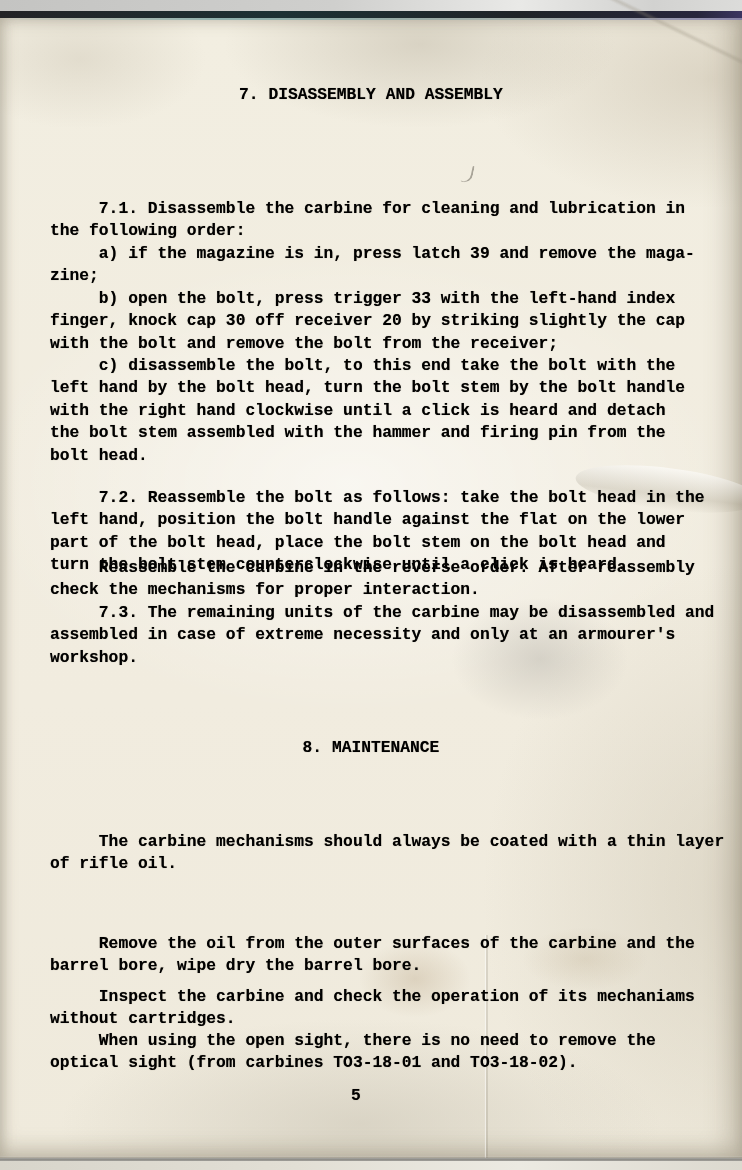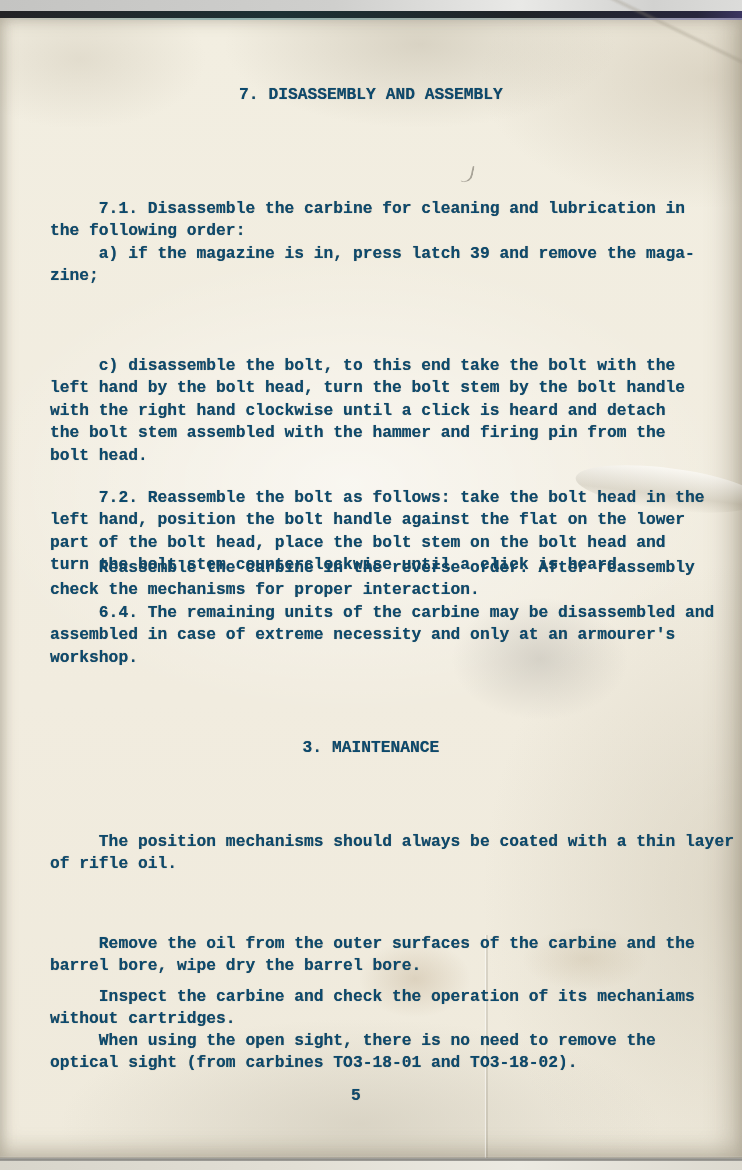--- a/index.html
+++ b/index.html
@@ -46,21 +46,21 @@
     background:linear-gradient(180deg,rgba(255,255,255,.55),rgba(140,132,112,.22) 65%,rgba(255,255,255,0));}
   .crease-topright{position:absolute;left:600px;top:30px;width:160px;height:3px;
     transform:rotate(26deg);background:rgba(148,140,122,.35);filter:blur(1px);}
   .stray-mark{position:absolute;left:462px;top:165px;width:9px;height:17px;
     border-right:2px solid rgba(95,90,80,.5);border-bottom:1px solid rgba(95,90,80,.35);
     border-radius:0 0 9px 2px;transform:rotate(12deg);}
   
   .t{
     position:absolute;left:50px;
     font:700 16.3px/22.4px "Liberation Mono","DejaVu Sans Mono",monospace;
-    color:#0c4a6e;white-space:pre;
+    color:#000000;white-space:pre;
     text-shadow:0 0 .7px rgba(60,52,40,.7);
   }
   .h{left:0;width:742px;text-align:center;}
   .pn{left:0;width:712px;text-align:center;}
 </style>
 </head>
 <body>
 
 <div class="scan">
   <div class="paper"></div>
@@ -72,37 +72,40 @@
   <div class="crease-topright"></div>
   <div class="crease-right"></div>
   <div class="crease-v"></div>
   <div class="stray-mark"></div>
 
   <div class="t h" style="top:84px">7. DISASSEMBLY AND ASSEMBLY</div>
   <div class="t" style="top:198px">     7.1. Disassemble the carbine for cleaning and lubrication in
 the following order:</div>
   <div class="t" style="top:243px">     a) if the magazine is in, press latch 39 and remove the maga-
 zine;</div>
+  <div class="t" style="top:288px">     b) open the bolt, press trigger 33 with the left-hand index
+finger, knock cap 30 off receiver 20 by striking slightly the cap
+with the bolt and remove the bolt from the receiver;</div>
   <div class="t" style="top:355px">     c) disassemble the bolt, to this end take the bolt with the
 left hand by the bolt head, turn the bolt stem by the bolt handle
 with the right hand clockwise until a click is heard and detach
 the bolt stem assembled with the hammer and firing pin from the
 bolt head.</div>
   <div class="t" style="top:487px">     7.2. Reassemble the bolt as follows: take the bolt head in the
 left hand, position the bolt handle against the flat on the lower
 part of the bolt head, place the bolt stem on the bolt head and
 turn the bolt stem counterclockwise until a click is heard.</div>
   <div class="t" style="top:557px">     Reassemble the carbine in the reverse order. After reassembly
 check the mechanisms for proper interaction.</div>
-  <div class="t" style="top:602px">     6.4. The remaining units of the carbine may be disassembled and
+  <div class="t" style="top:602px">     7.3. The remaining units of the carbine may be disassembled and
 assembled in case of extreme necessity and only at an armourer's
 workshop.</div>
 
-  <div class="t h" style="top:737px">3. MAINTENANCE</div>
-  <div class="t" style="top:831px">     The position mechanisms should always be coated with a thin layer
+  <div class="t h" style="top:737px">8. MAINTENANCE</div>
+  <div class="t" style="top:831px">     The carbine mechanisms should always be coated with a thin layer
 of rifle oil.</div>
 
   <div class="t" style="top:986px">     Inspect the carbine and check the operation of its mechaniams
 without cartridges.</div>
   <div class="t" style="top:933px">     Remove the oil from the outer surfaces of the carbine and the
 barrel bore, wipe dry the barrel bore.</div>
   <div class="t" style="top:1030px">     When using the open sight, there is no need to remove the
 optical sight (from carbines TO3-18-01 and TO3-18-02).</div>
 
   <div class="t pn" style="top:1085px">5</div>

